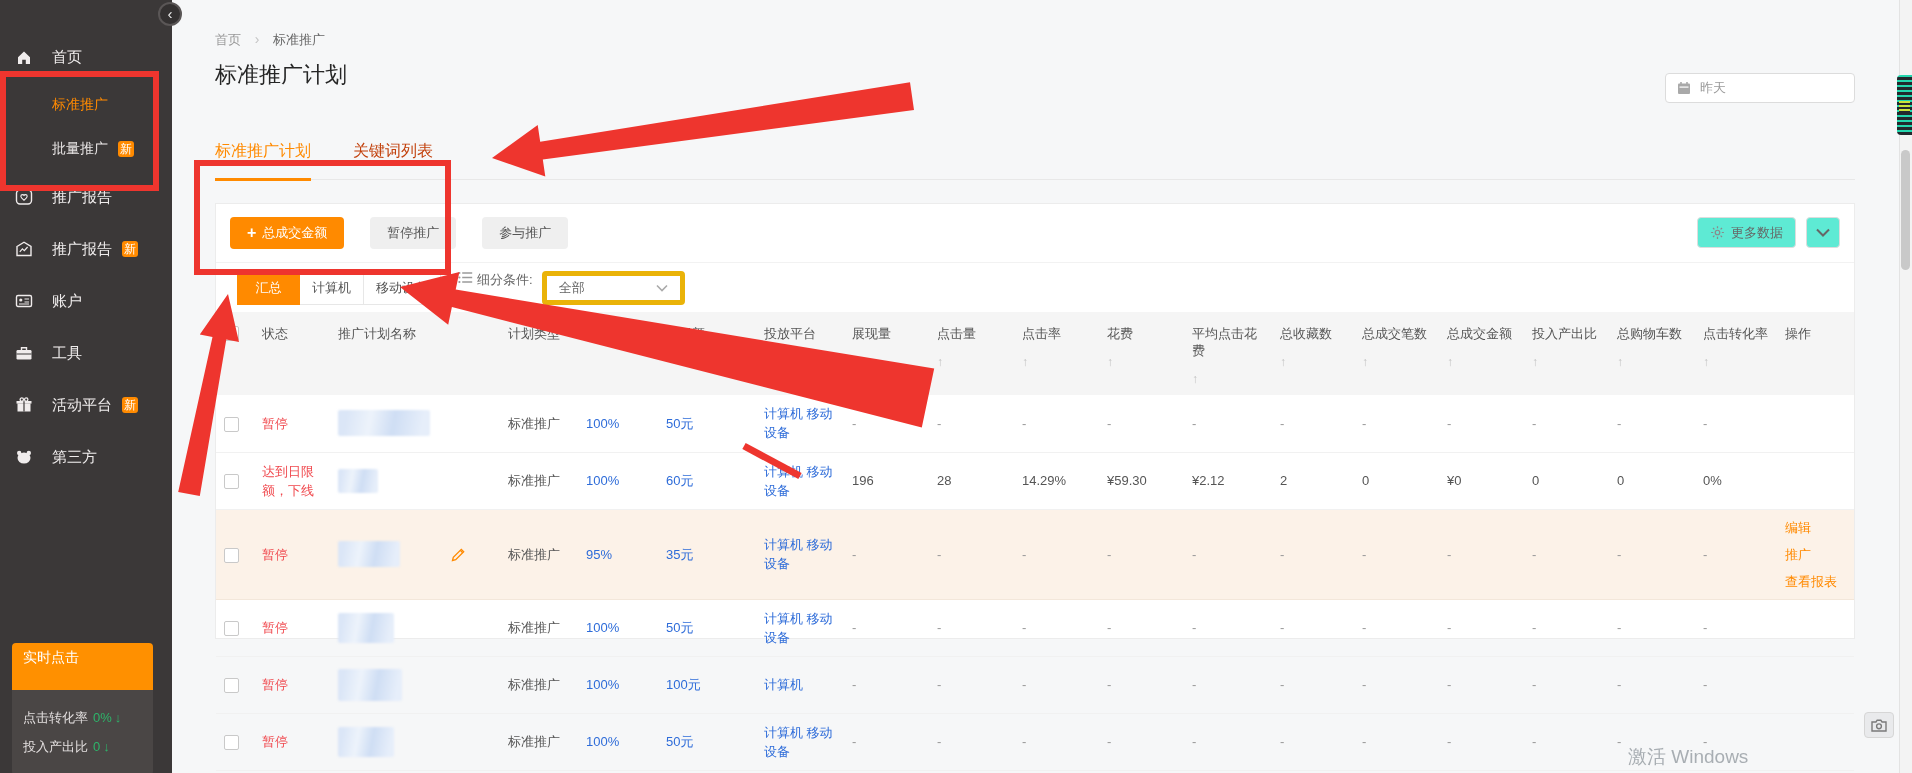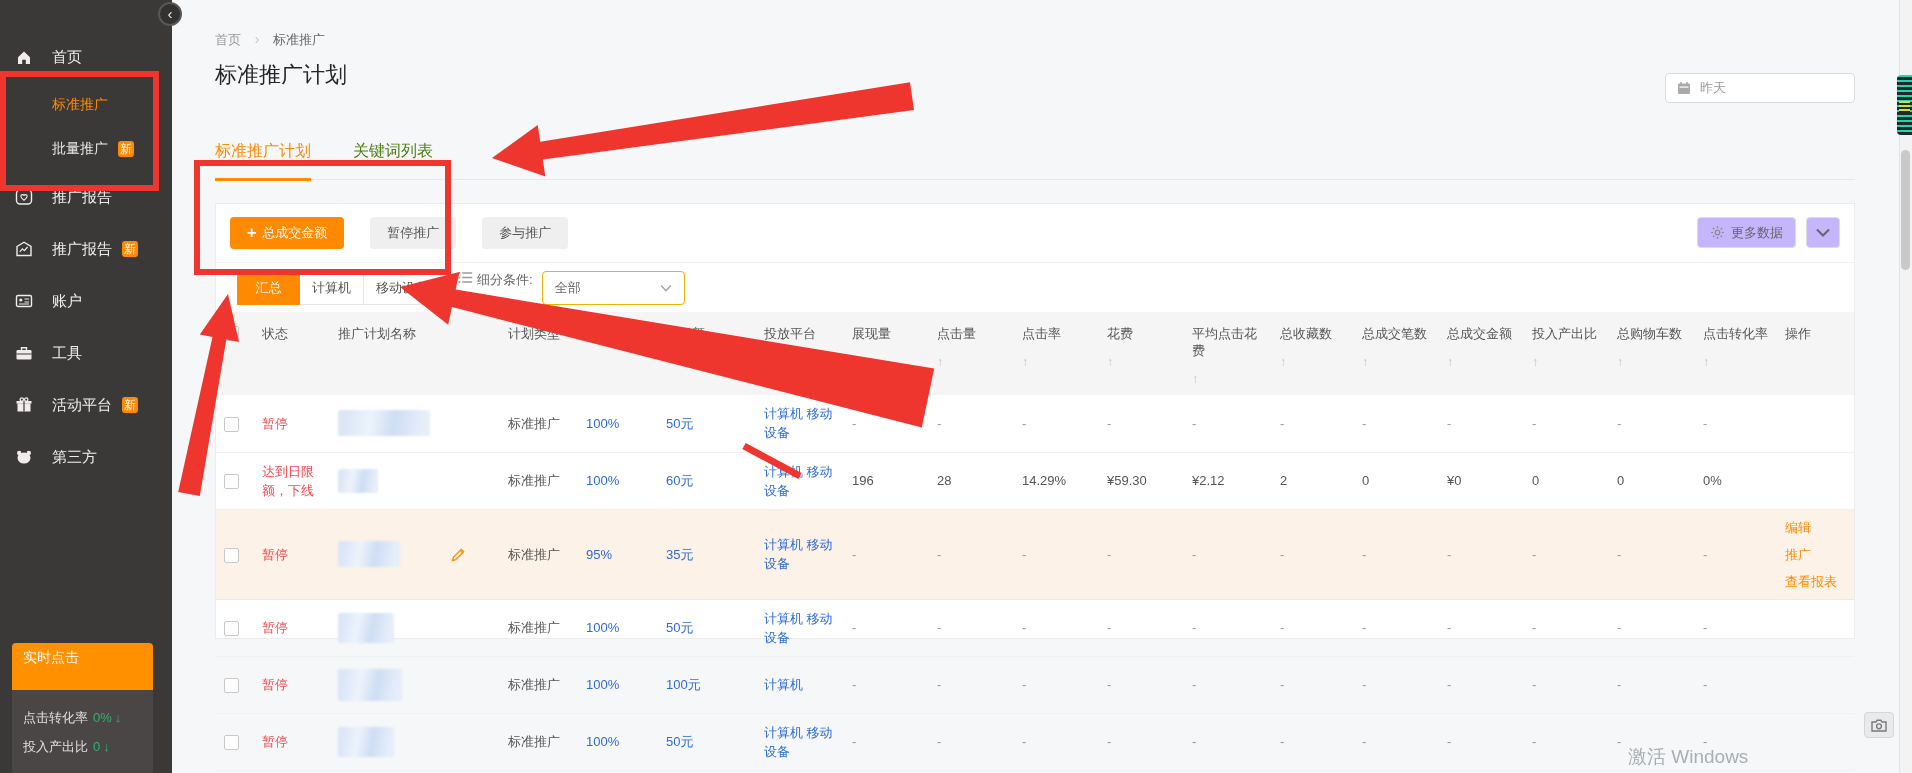--- a/index.html
+++ b/index.html
@@ -33,42 +33,42 @@
   .main{position:absolute;left:172px;top:0;right:0;height:599px}
   .breadcrumb{position:absolute;left:43px;top:31px;font-size:13px;color:#999}
   .breadcrumb .sep{margin:0 10px;color:#c4c4c4;font-size:14px}
   .breadcrumb .cur{color:#666}
   .page-title{position:absolute;left:43px;top:60px;font-size:22px;color:#262626;font-weight:400}
   .date-input{position:absolute;right:57px;top:73px;width:190px;height:30px;background:#fff;border:1px solid #dcdcdc;
     border-radius:4px;display:flex;align-items:center;padding-left:11px;font-size:13px;color:#9b9b9b;cursor:pointer}
   .date-input svg{margin-right:9px}
 
   .tabs{position:absolute;left:43px;right:57px;top:141px;display:flex;gap:42px;border-bottom:1px solid #e8e8e8;height:39px}
-  .tab{font-size:16px;color:#4d7c0f;padding-bottom:14px;cursor:pointer;position:relative}
+  .tab{font-size:16px;color:#c2410c;padding-bottom:14px;cursor:pointer;position:relative}
   .tab.active{color:var(--accent)}
   .tab.active:after{content:"";position:absolute;left:0;right:0;bottom:-2px;height:3px;background:var(--accent)}
 
   .card{position:absolute;left:43px;right:57px;top:203px;bottom:-40px;background:#fff;border:1px solid #ececec}
   .toolbar{position:relative;height:59px;border-bottom:1px solid #f2f2f2;padding:13px 14px 0 14px;display:flex;gap:26px}
   .btn{height:32px;border-radius:4px;font-size:13px;display:inline-flex;align-items:center;padding:0 17px;cursor:pointer;border:none}
   .btn-primary{background:var(--accent);color:#fff}
   .btn-primary .plus{font-size:16px;margin-right:6px;font-weight:bold}
   .btn-grey{background:#efefef;color:#555}
   .toolbar-right{position:absolute;right:14px;top:13px;display:flex;gap:10px}
-  .btn-outline{height:31px;border:1px solid #ddd;background:#c4b5fd;border-radius:4px;color:#666;font-size:13px;
+  .btn-outline{height:31px;border:1px solid #ddd;background:#5eead4;border-radius:4px;color:#666;font-size:13px;
     display:inline-flex;align-items:center;padding:0 12px;cursor:pointer;gap:6px}
   .btn-expander{width:34px;justify-content:center;padding:0}
 
   .filter-row{height:49px;display:flex;align-items:center;padding-left:22px}
   .segments{display:inline-flex}
   .seg{min-width:63px;height:34px;display:inline-flex;align-items:center;justify-content:center;
     font-size:13px;color:#555;background:#fff;border:1px solid #e7e7e7;margin-left:-1px;cursor:pointer;padding:0 12px}
   .seg.active{background:var(--accent);border-color:var(--accent);color:#fff;z-index:1}
   .cond{display:flex;margin-left:17px;font-size:13px;color:#666;gap:4px}
-  .select{width:143px;height:34px;border:1px solid #eab308;border-radius:4px;display:flex;align-items:center;
+  .select{width:143px;height:34px;border:5px solid #eab308;border-radius:4px;display:flex;align-items:center;
     justify-content:space-between;padding:0 12px;color:#666;font-size:13px;margin-left:5px;cursor:pointer}
 
   
   table{width:100%;border-collapse:collapse;table-layout:fixed;font-size:13px}
   thead th{background:#f5f5f5;text-align:left;font-weight:normal;color:#555;padding:13px 8px 9px 8px;vertical-align:top;height:80px}
   .col-label{line-height:17px}
   .sort{color:#c3c3c3;margin-top:13px;font-size:12px;cursor:pointer}
   tbody td{padding:8px;border-bottom:1px solid #f1f1f1;height:57px;color:#555;vertical-align:middle;line-height:19px}
   tbody tr.hl td{background:var(--row_highlight);border-bottom-color:#f3e7da}
   td.status{color:var(--status_red)}

